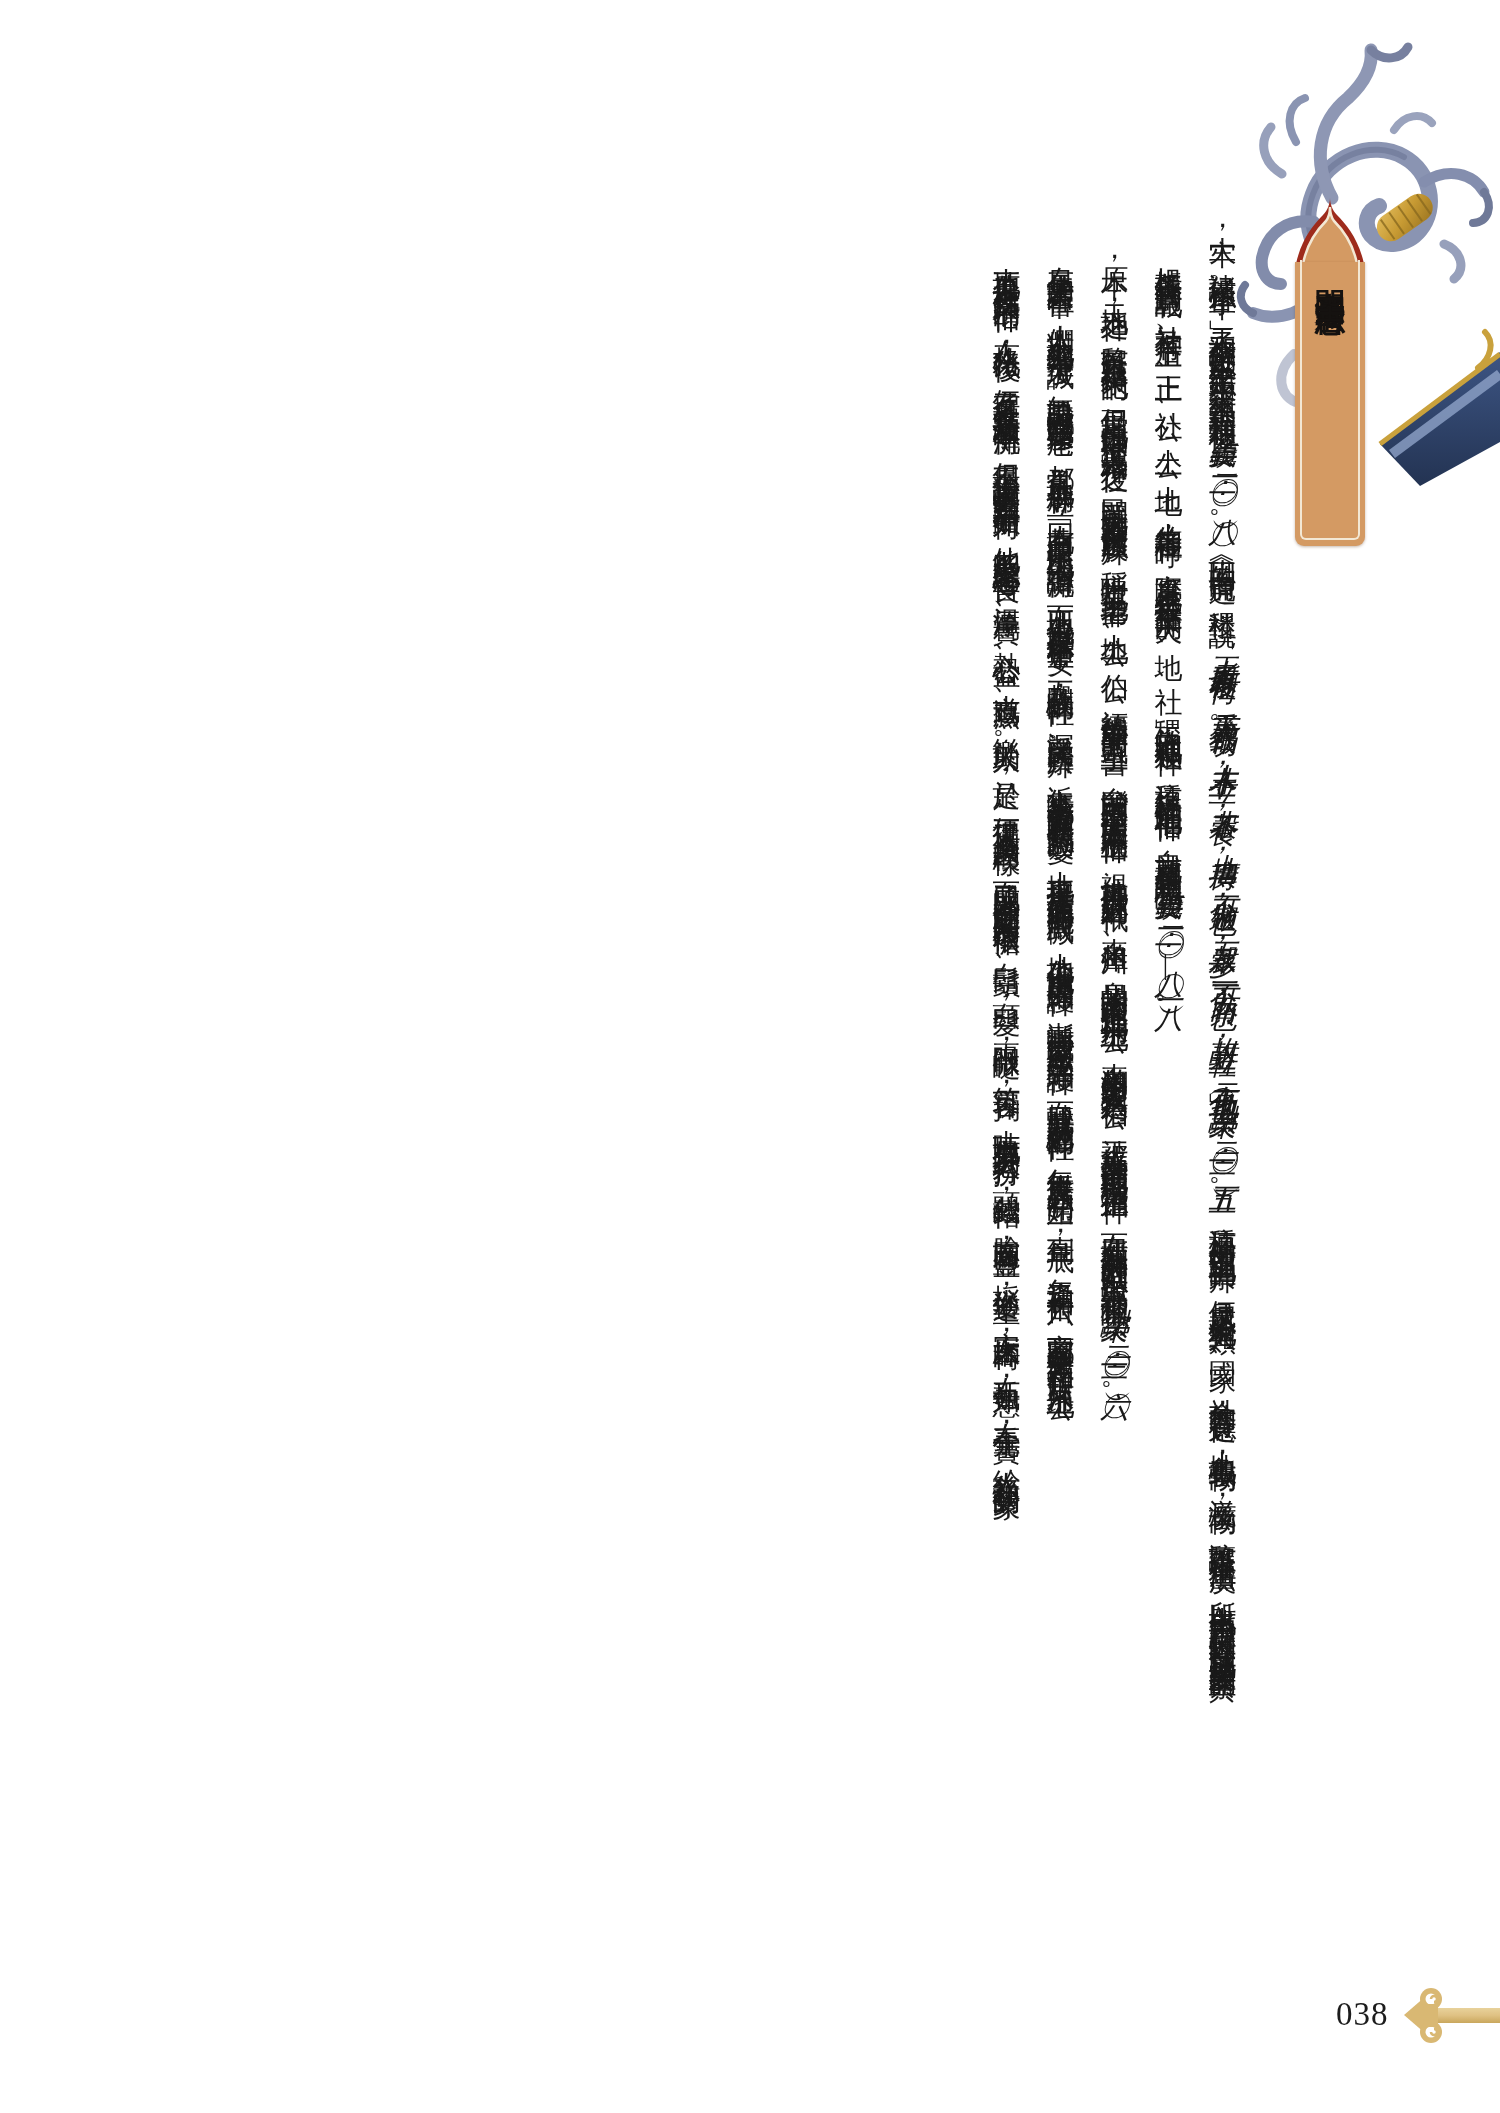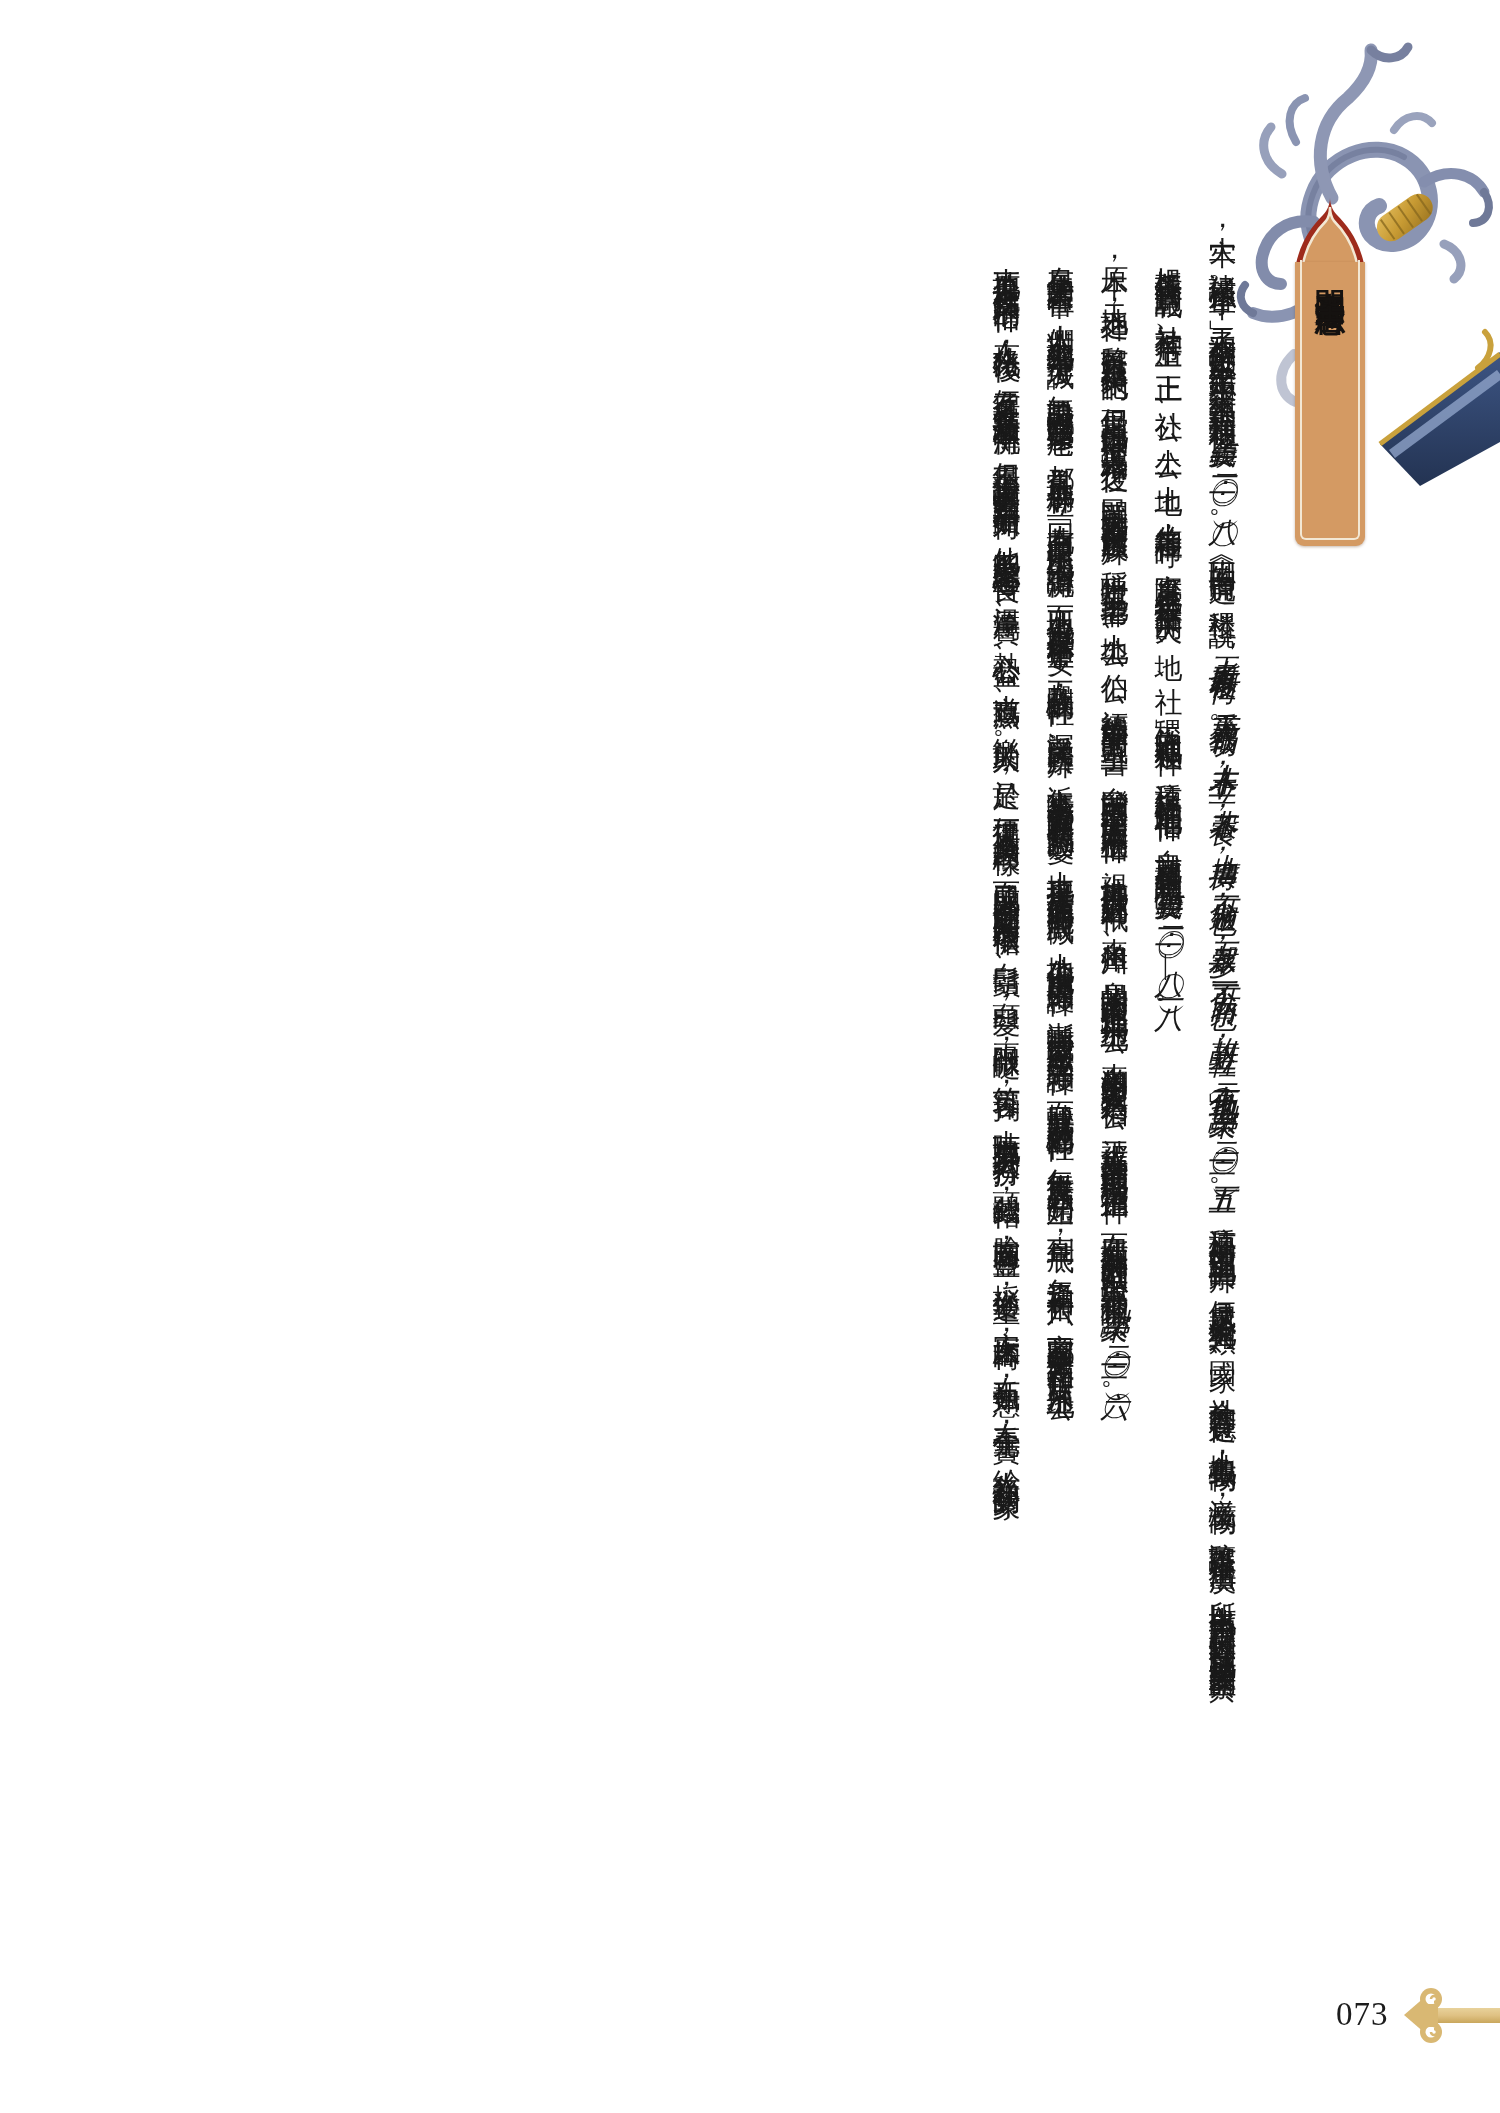--- a/index.html
+++ b/index.html
@@ -109,21 +109,21 @@
 </div>
 
 <div class="article">
     <p class=""><span class="ming">大牢，諸侯社稷皆小牢。」天子和諸侯分別以大牢（牛羊豬）與小牢（羊豬）來祭土神「社」和穀神「稷」</span><span class="kai">（姜義鎮　二〇〇一：八〇）</span><span class="ming">。班固的《白虎通．社稷》說：「</span><span class="kai">王者所以有社稷何？爲天下求福報功。人非土不立，非穀不食，土地廣博，不可遍敬也，五穀眾多，不可一一而祭也，故封土立社，示有土地也</span><span class="ming">」</span><span class="kai">（謝宗榮　二〇〇三：五五）</span><span class="ming">。這種原始信仰中對土地神的崇拜，便是感恩於土地對人類、國家、社會的育養之德，土地負載萬物，滋長萬物，讓黎民百姓生活無虞，所以古代由天子親自主持的「社祭」就成爲國家重要的祭典。</span></p>
     <p class="indent"><span class="ming">根據各種古書的記載，社神又有后土、土正、社公、土公、土地、土伯等各種稱呼，實際上就是綜合天子主持祭拜的「天、地、社、稷」中的地祇和社稷神，這種緣自社神的土地神信仰，自古就和農業生計息息相關</span><span class="kai">（姜義鎮　二〇〇一：八〇—八一）</span><span class="ming">。</span></p>
     <p class="indent"><span class="ming">原本，天地之神，黎民百姓是不得祭祀的，但是當祂由「自然神」演進爲「人格神」之後，民間就大量雕塑神像來加以膜拜，稱呼上也有了土地老爺、土地公、伯公、福德爺等等不同的方式（上引書）。台灣民間則傳承了漢民族的敬天親土信仰，視土地神爲可以親近的神祇，來自漳州、泉州的閩南人暱稱土地神爲「土地公」，來自潮州的客家人稱之爲「伯公」，被正式立廟供奉的土地神則統稱爲「福德正神」，而在墳墓左側和郊野的則以「后土」或「福神」來稱呼</span><span class="kai">（謝宗榮　二〇〇三：六〇）</span><span class="ming">。</span></p>
     <p class="indent"><span class="ming">在早年的農業社會中，人們對土地公的祭拜十分虔誠，無論是田野鄉間或是街頭巷尾，都常見土地公廟林立，因此有「田頭田尾土地公」的諺語流傳；而土地公也一直都以保佑蒼生平安，五穀豐收的神性，深受農民所崇拜。近年來隨著都市的發展和時代背景的改變，土地直接提供生產庇佑的功能日漸式微，土地公信仰也由農民的保護神，漸漸轉變成商家「做生意」的守護神，而轉成兼具財神色彩的神性。每年從農曆二月初二開始，一直到年底，每逢初二和十六日，商家都固定要「做牙」和「拜店口」來拜土地公。</span></p>
     <p class="indent"><span class="ming">土地公原是一種自然崇拜的信仰，在人格化以後，便有了各種姓名事蹟和故事流傳，但是不論傳說故事的主角姓名和事蹟如何，他的形象總是心腸善良、溫厚篤實、熱心公益、古道熱腸、樂於助人。於是，便提供了一個具象的模樣，而成了民間神像雕塑師共同的造像依循：白鬍鬚、白頭髮，兩眼微瞇，笑容可掬，古時地方員外的老人打扮，頭戴錢帽，臉龐圓而豐盈，採坐姿造型，安座太師椅，右手執如意，左手拿元寶，給人慈祥和藹的印象。</span></p>
   </div>
 
-<div class="page-number">073</div>
+<div class="page-number">038</div>
 <svg class="footer-ornament" viewBox="0 0 100 64" aria-hidden="true">
   <defs>
     <linearGradient id="barg" x1="0" y1="0" x2="0" y2="1">
       <stop offset="0" stop-color="#e8d29b"></stop>
         <stop offset=".5" stop-color="#dfc183"></stop>
         <stop offset="1" stop-color="#c9a75c"></stop>
     </linearGradient>
   </defs>
   <rect x="30" y="24" width="70" height="15" fill="url(#barg)"></rect>
   <path d="M4,31 L26,12 L26,50 Z" fill="#d9b873"></path>

